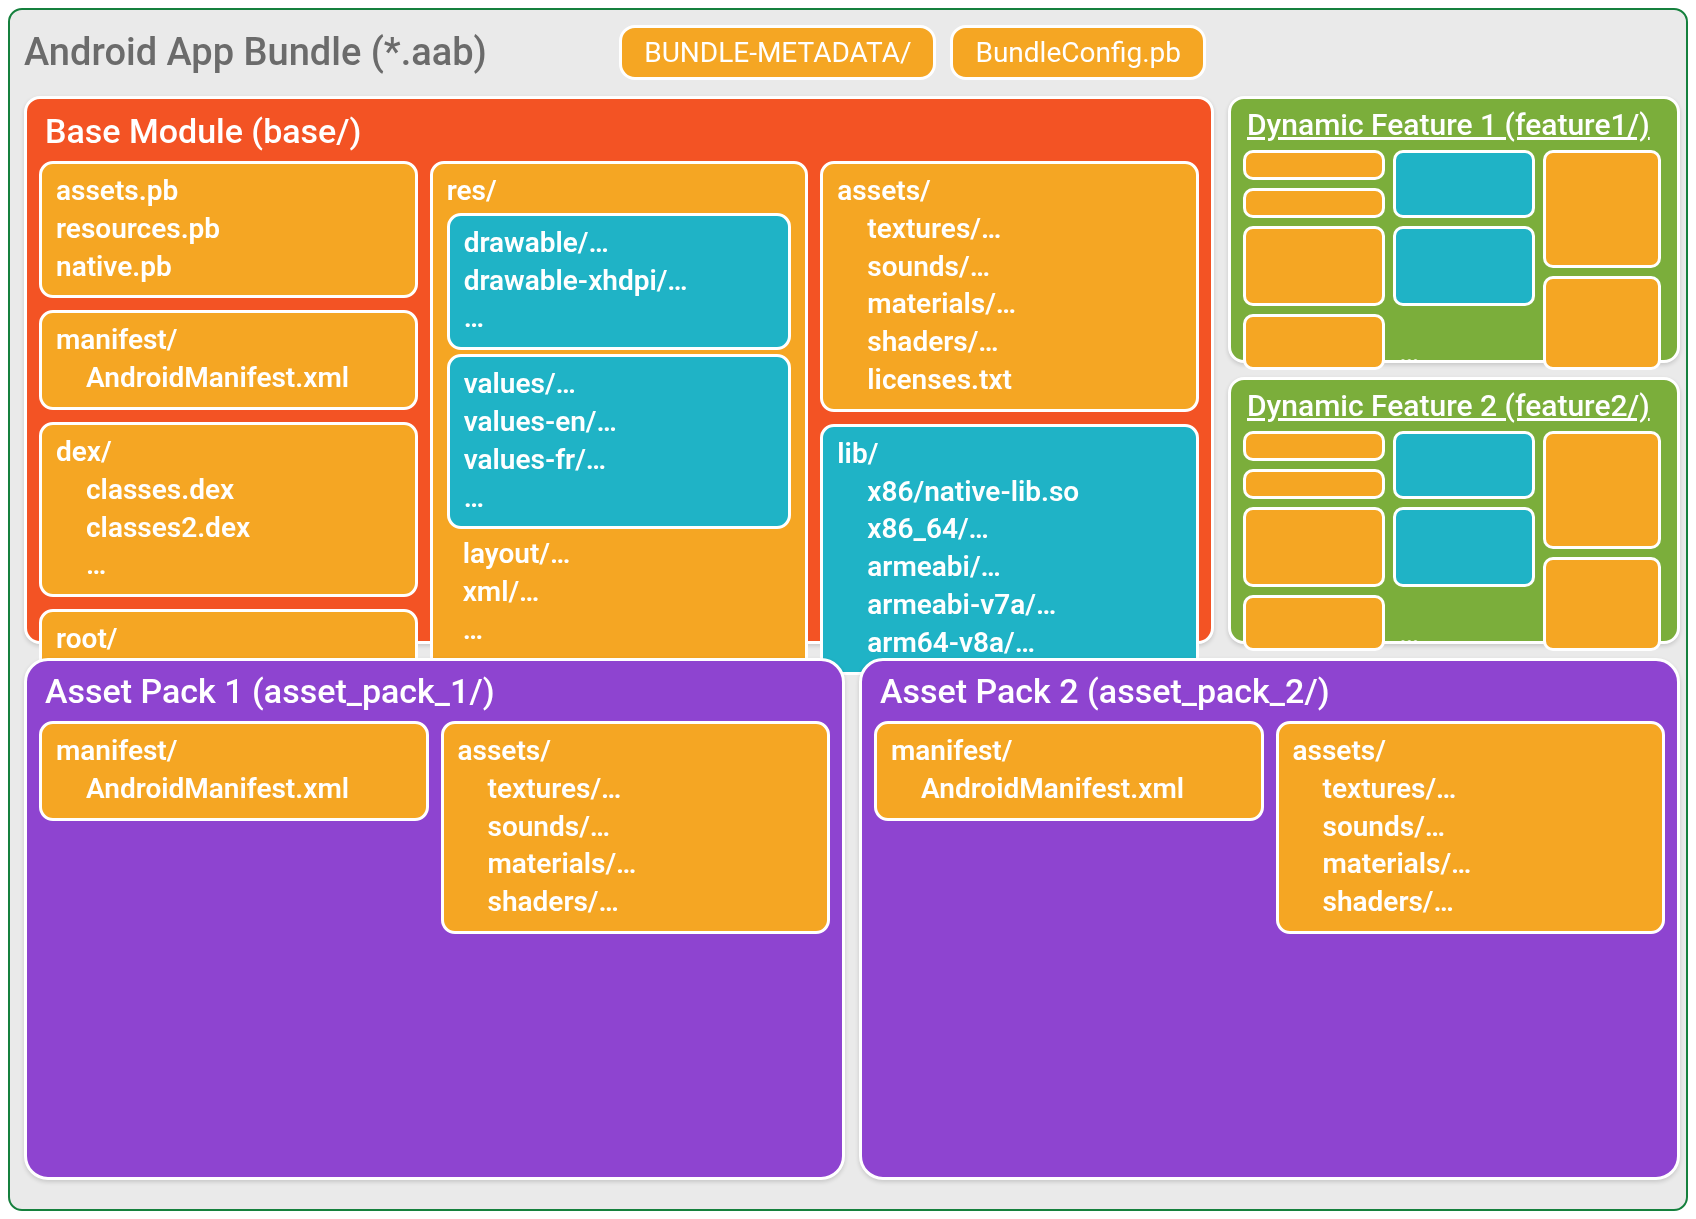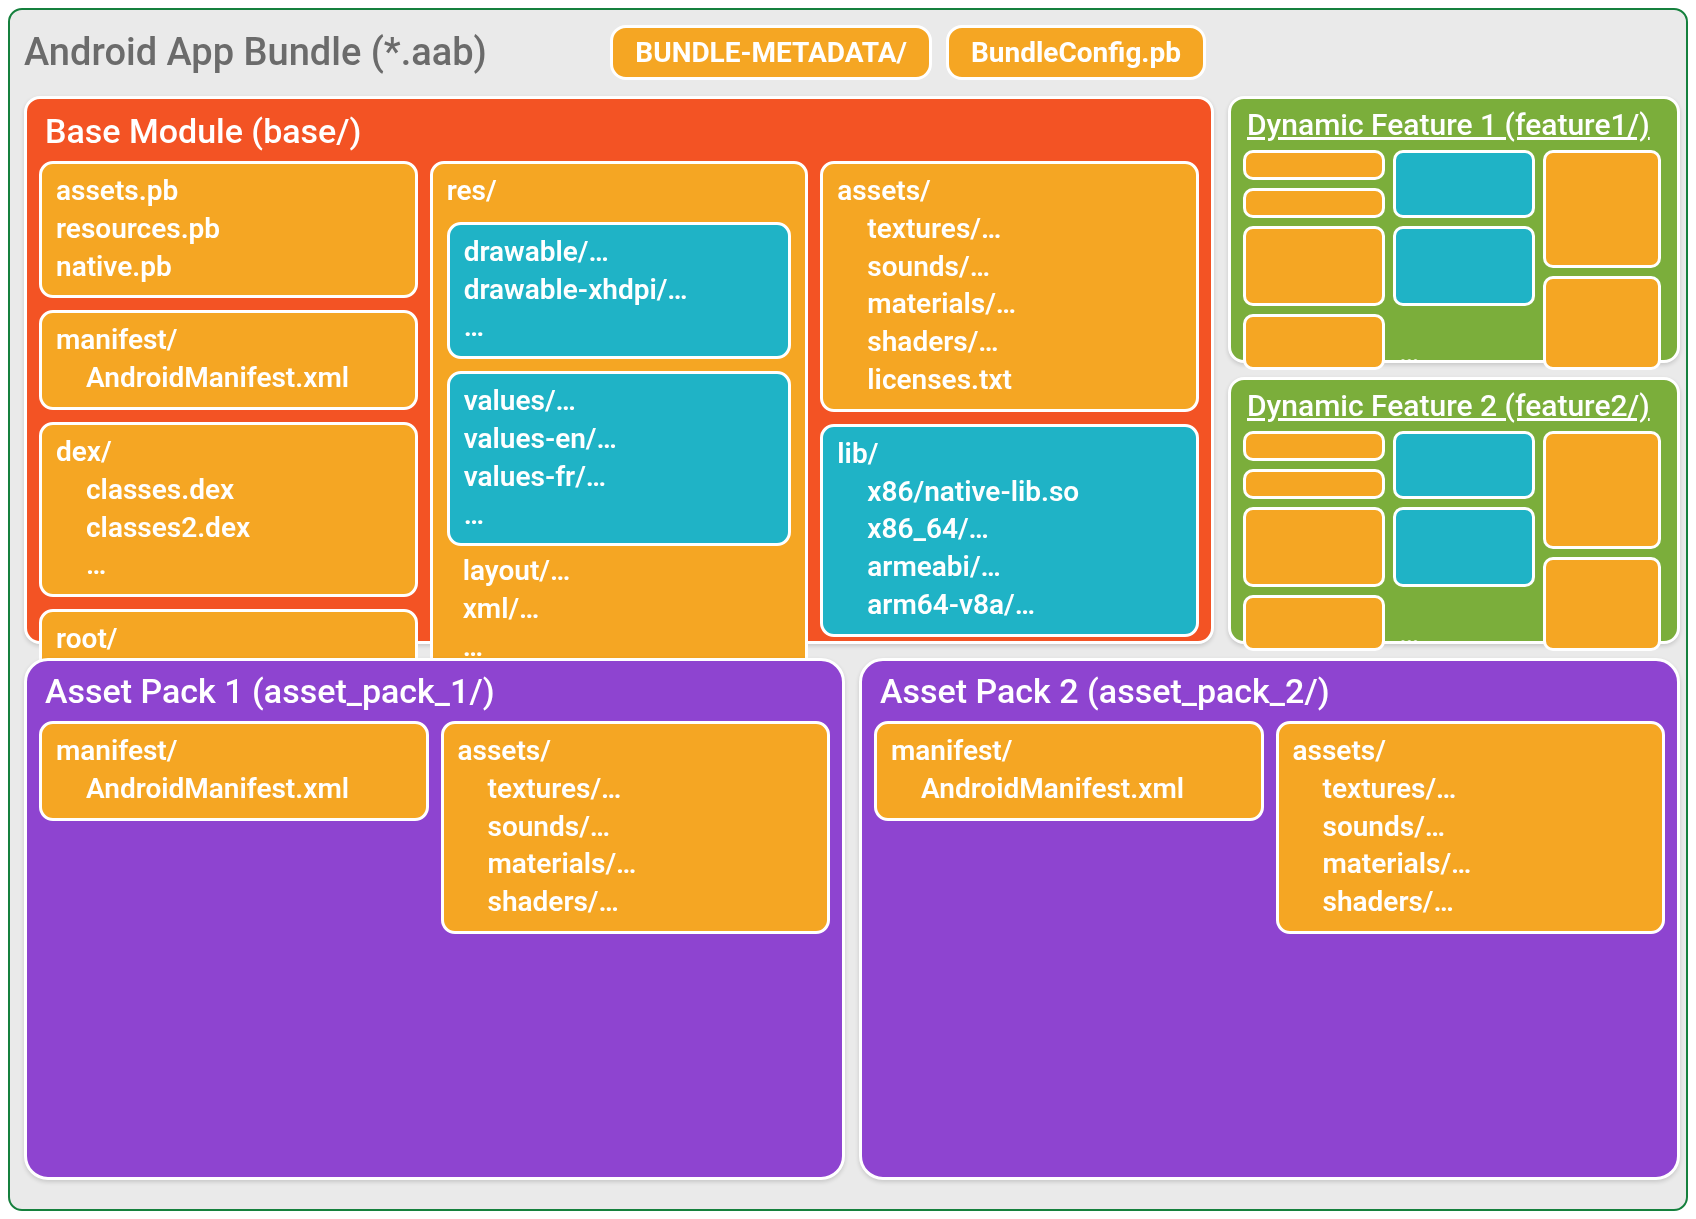--- a/index.html
+++ b/index.html
@@ -28,21 +28,21 @@
     font-size: 38px;
     font-weight: 500;
     flex: 1;
   }
   .pill {
     background: #F5A623;
     border: 3px solid #fff;
     border-radius: 16px;
     color: #fff;
     font-size: 28px;
-    font-weight: 700;
+    font-weight: 400;
     padding: 8px 22px;
     white-space: nowrap;
   }
   .spacer-right { width: 452px; }
   .main-grid {
     display: grid;
     grid-template-columns: 1190px 452px;
     grid-template-rows: 548px 522px;
     gap: 14px;
     margin-top: 14px;
@@ -78,21 +78,21 @@
     line-height: 1.35;
   }
   .card.teal { background: #1FB3C6; }
   .card .item { display: block; }
   .card .indent { padding-left: 30px; display: block; }
   .nested {
     background: #1FB3C6;
     border: 3px solid #fff;
     border-radius: 14px;
     padding: 8px 14px 10px 14px;
-    margin-top: 12px;
+    margin-top: 3px;
     margin-bottom: 4px;
   }
   .plain { padding-left: 16px; }
   .res-card { flex: 1; }
   .right-col {
     display: flex;
     flex-direction: column;
     gap: 14px;
   }
   .feature {
@@ -225,20 +225,21 @@
             <span class="indent">sounds/…</span>
             <span class="indent">materials/…</span>
             <span class="indent">shaders/…</span>
             <span class="indent">licenses.txt</span>
           </div>
           <div class="card teal">
             <span class="item">lib/</span>
             <span class="indent">x86/native-lib.so</span>
             <span class="indent">x86_64/…</span>
             <span class="indent">armeabi/…</span>
+            <span class="indent">armeabi-v7a/…</span>
             <span class="indent">arm64-v8a/…</span>
           </div>
         </div>
 
       </div>
     </div>
 
     <div class="right-col">
       <div class="feature">
         <div class="feature-title">Dynamic Feature 1 (feature1/)</div>

